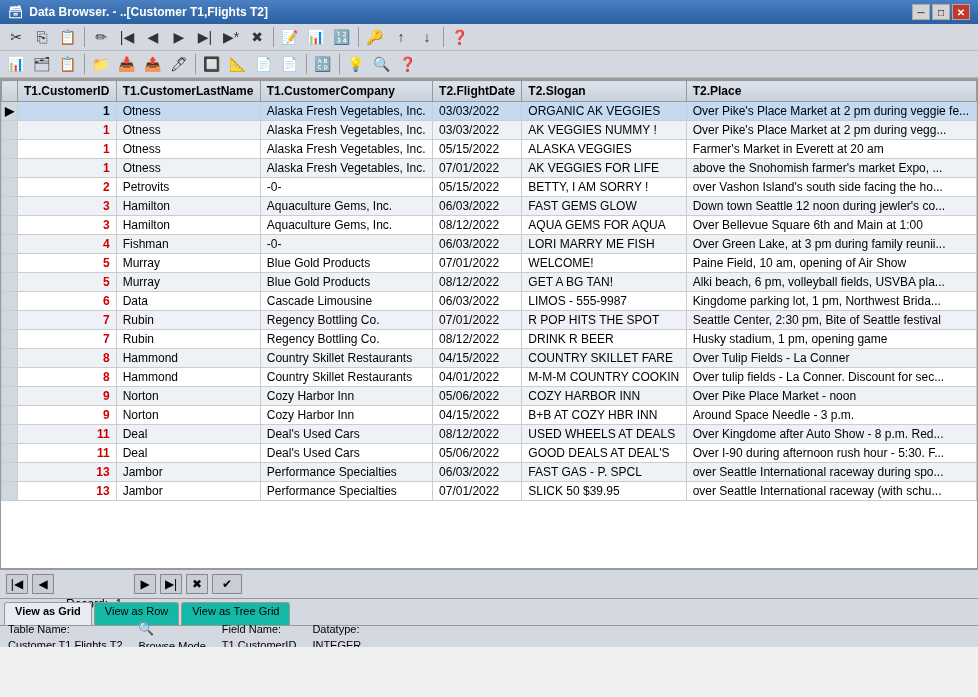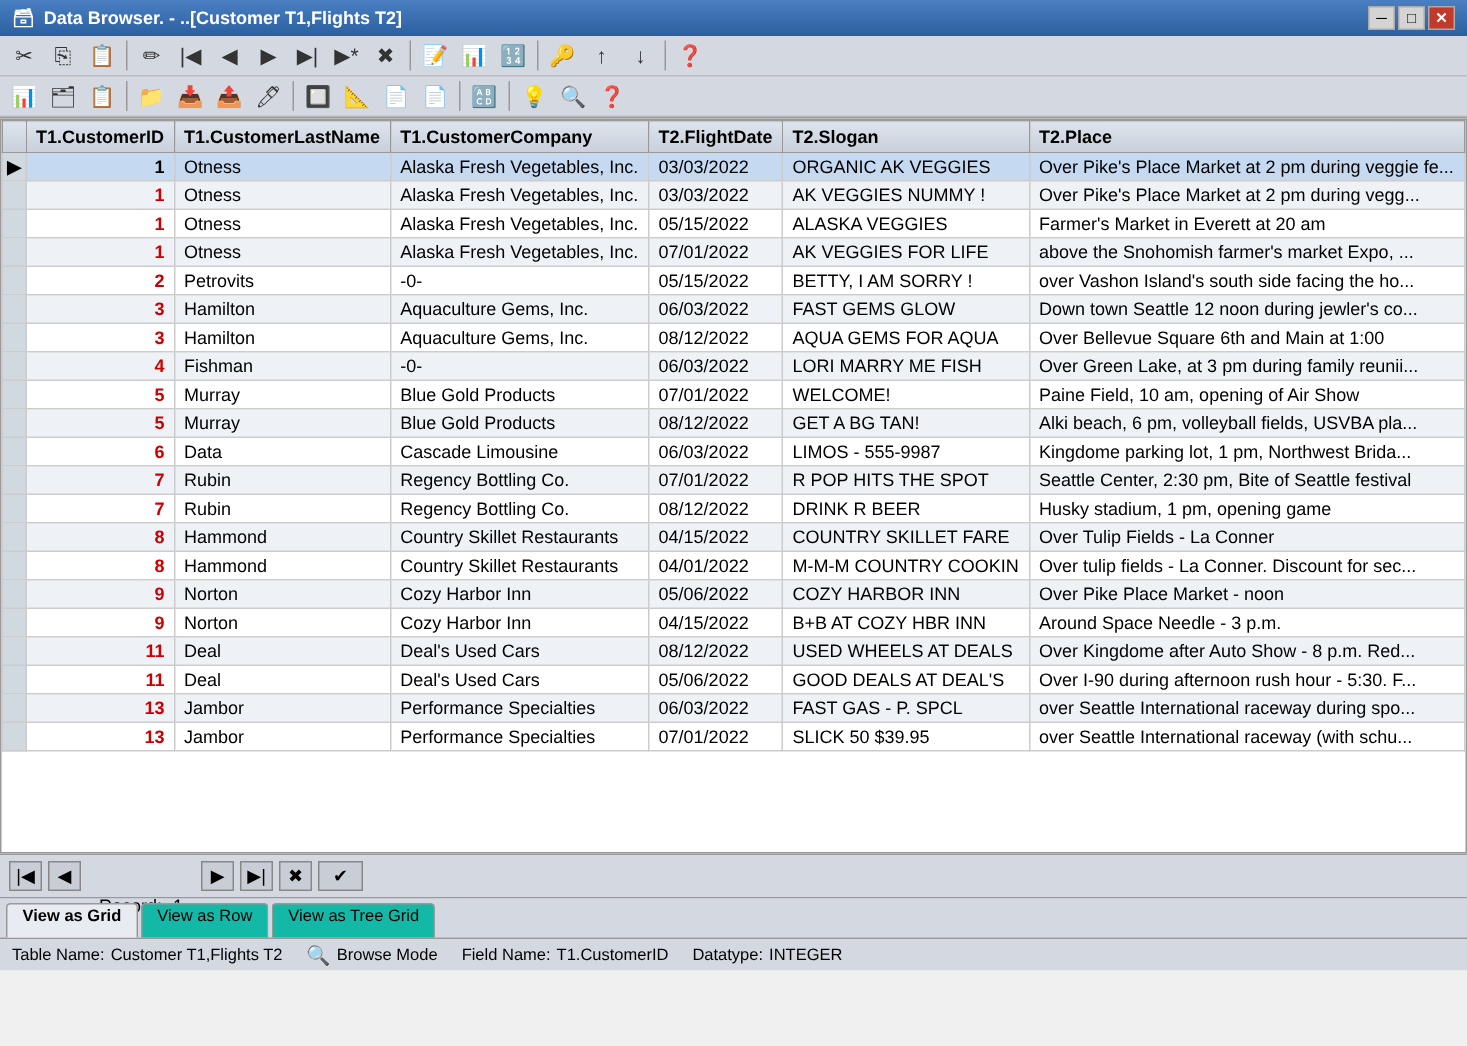--- a/index.html
+++ b/index.html
@@ -138,21 +138,21 @@
     .status-bar {
       background: #d4d8e0;
       border-top: 1px solid #999;
       padding: 3px 8px;
       font-size: 11px;
       display: flex;
       align-items: center;
       gap: 16px;
       height: 22px;
     }
-    .status-item { display: flex; align-items: center; gap: 4px; }
+    .status-item { display: flex; gap: 4px; flex-direction: column; }
     .status-magnifier { font-size: 13px; }
   </style>
 </head>
 <body>
 
 <div class="title-bar">
   <div class="title-bar-left">
     <span>🗃</span>
     <span>Data Browser. - ..[Customer T1,Flights T2]</span>
   </div>

